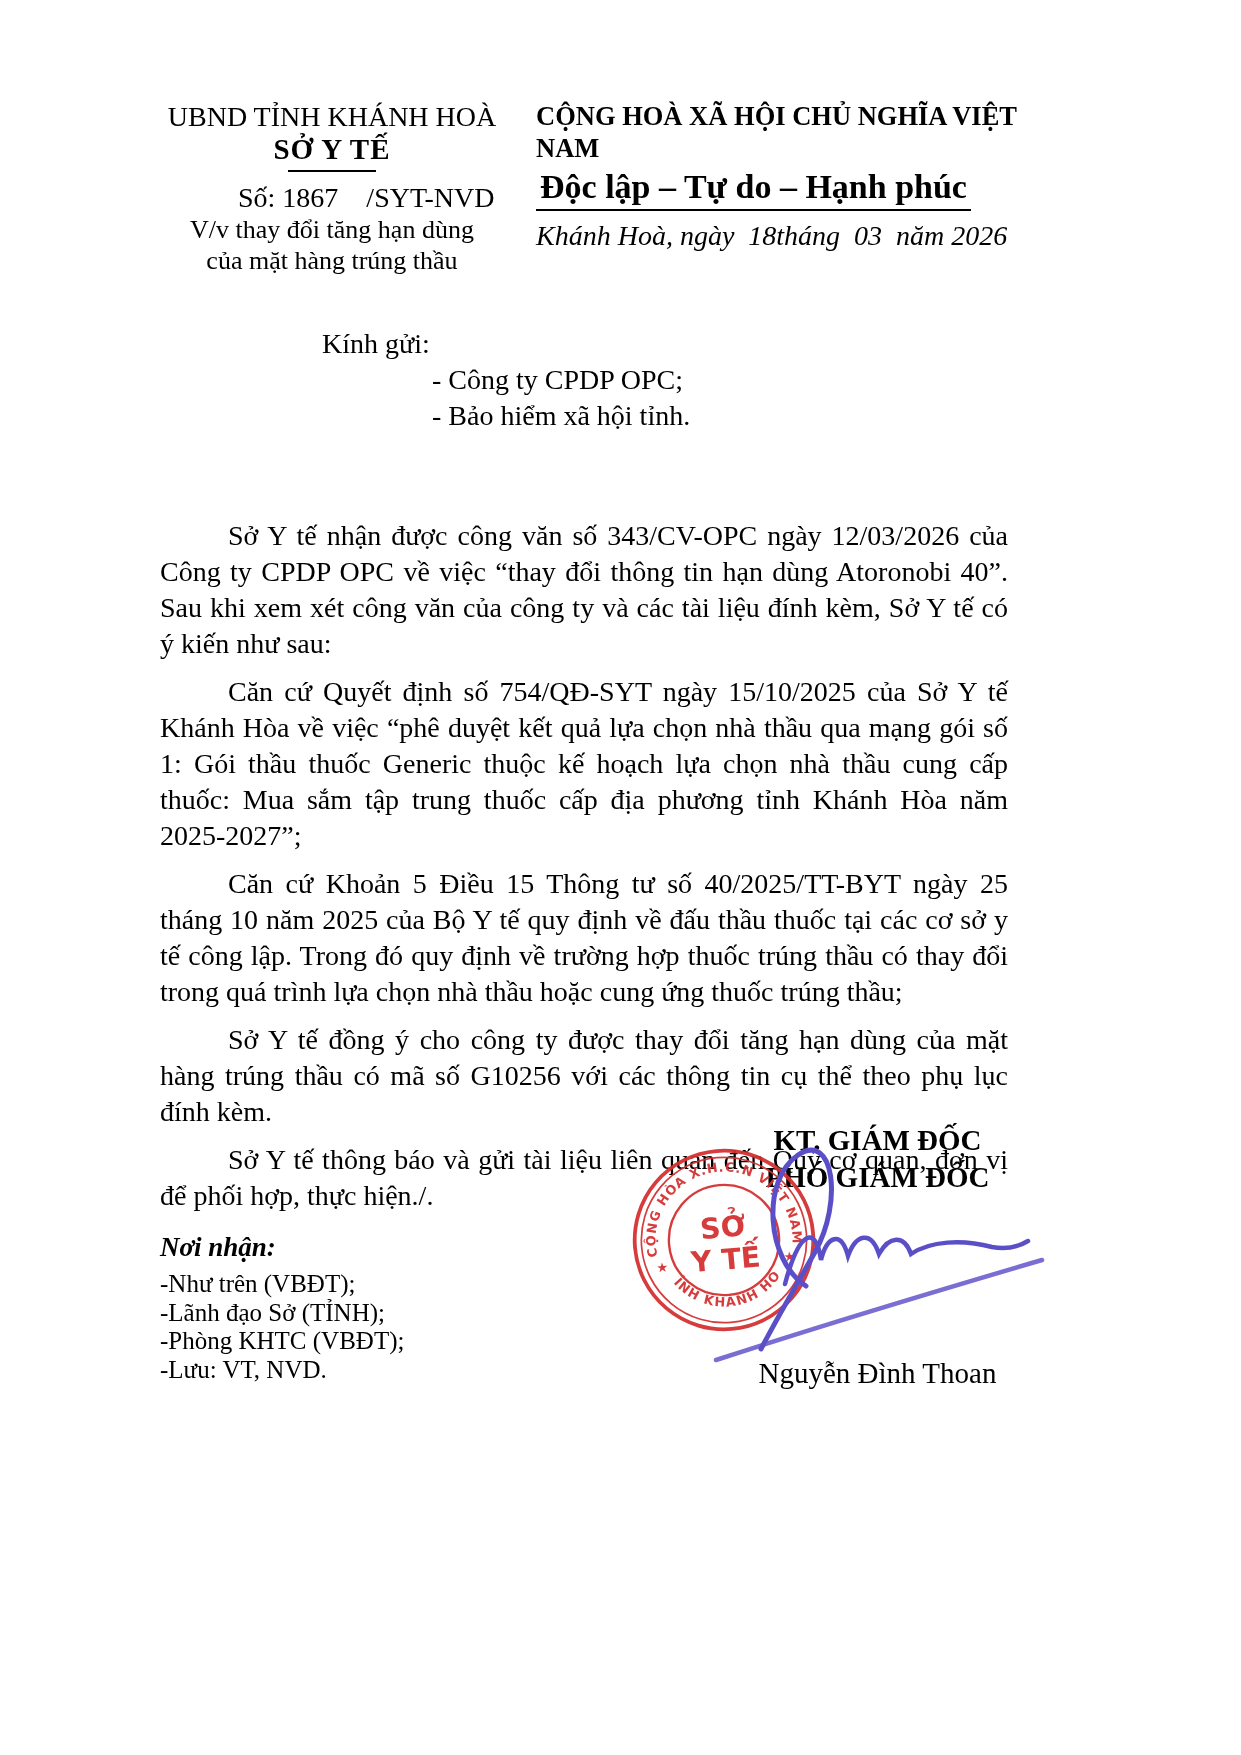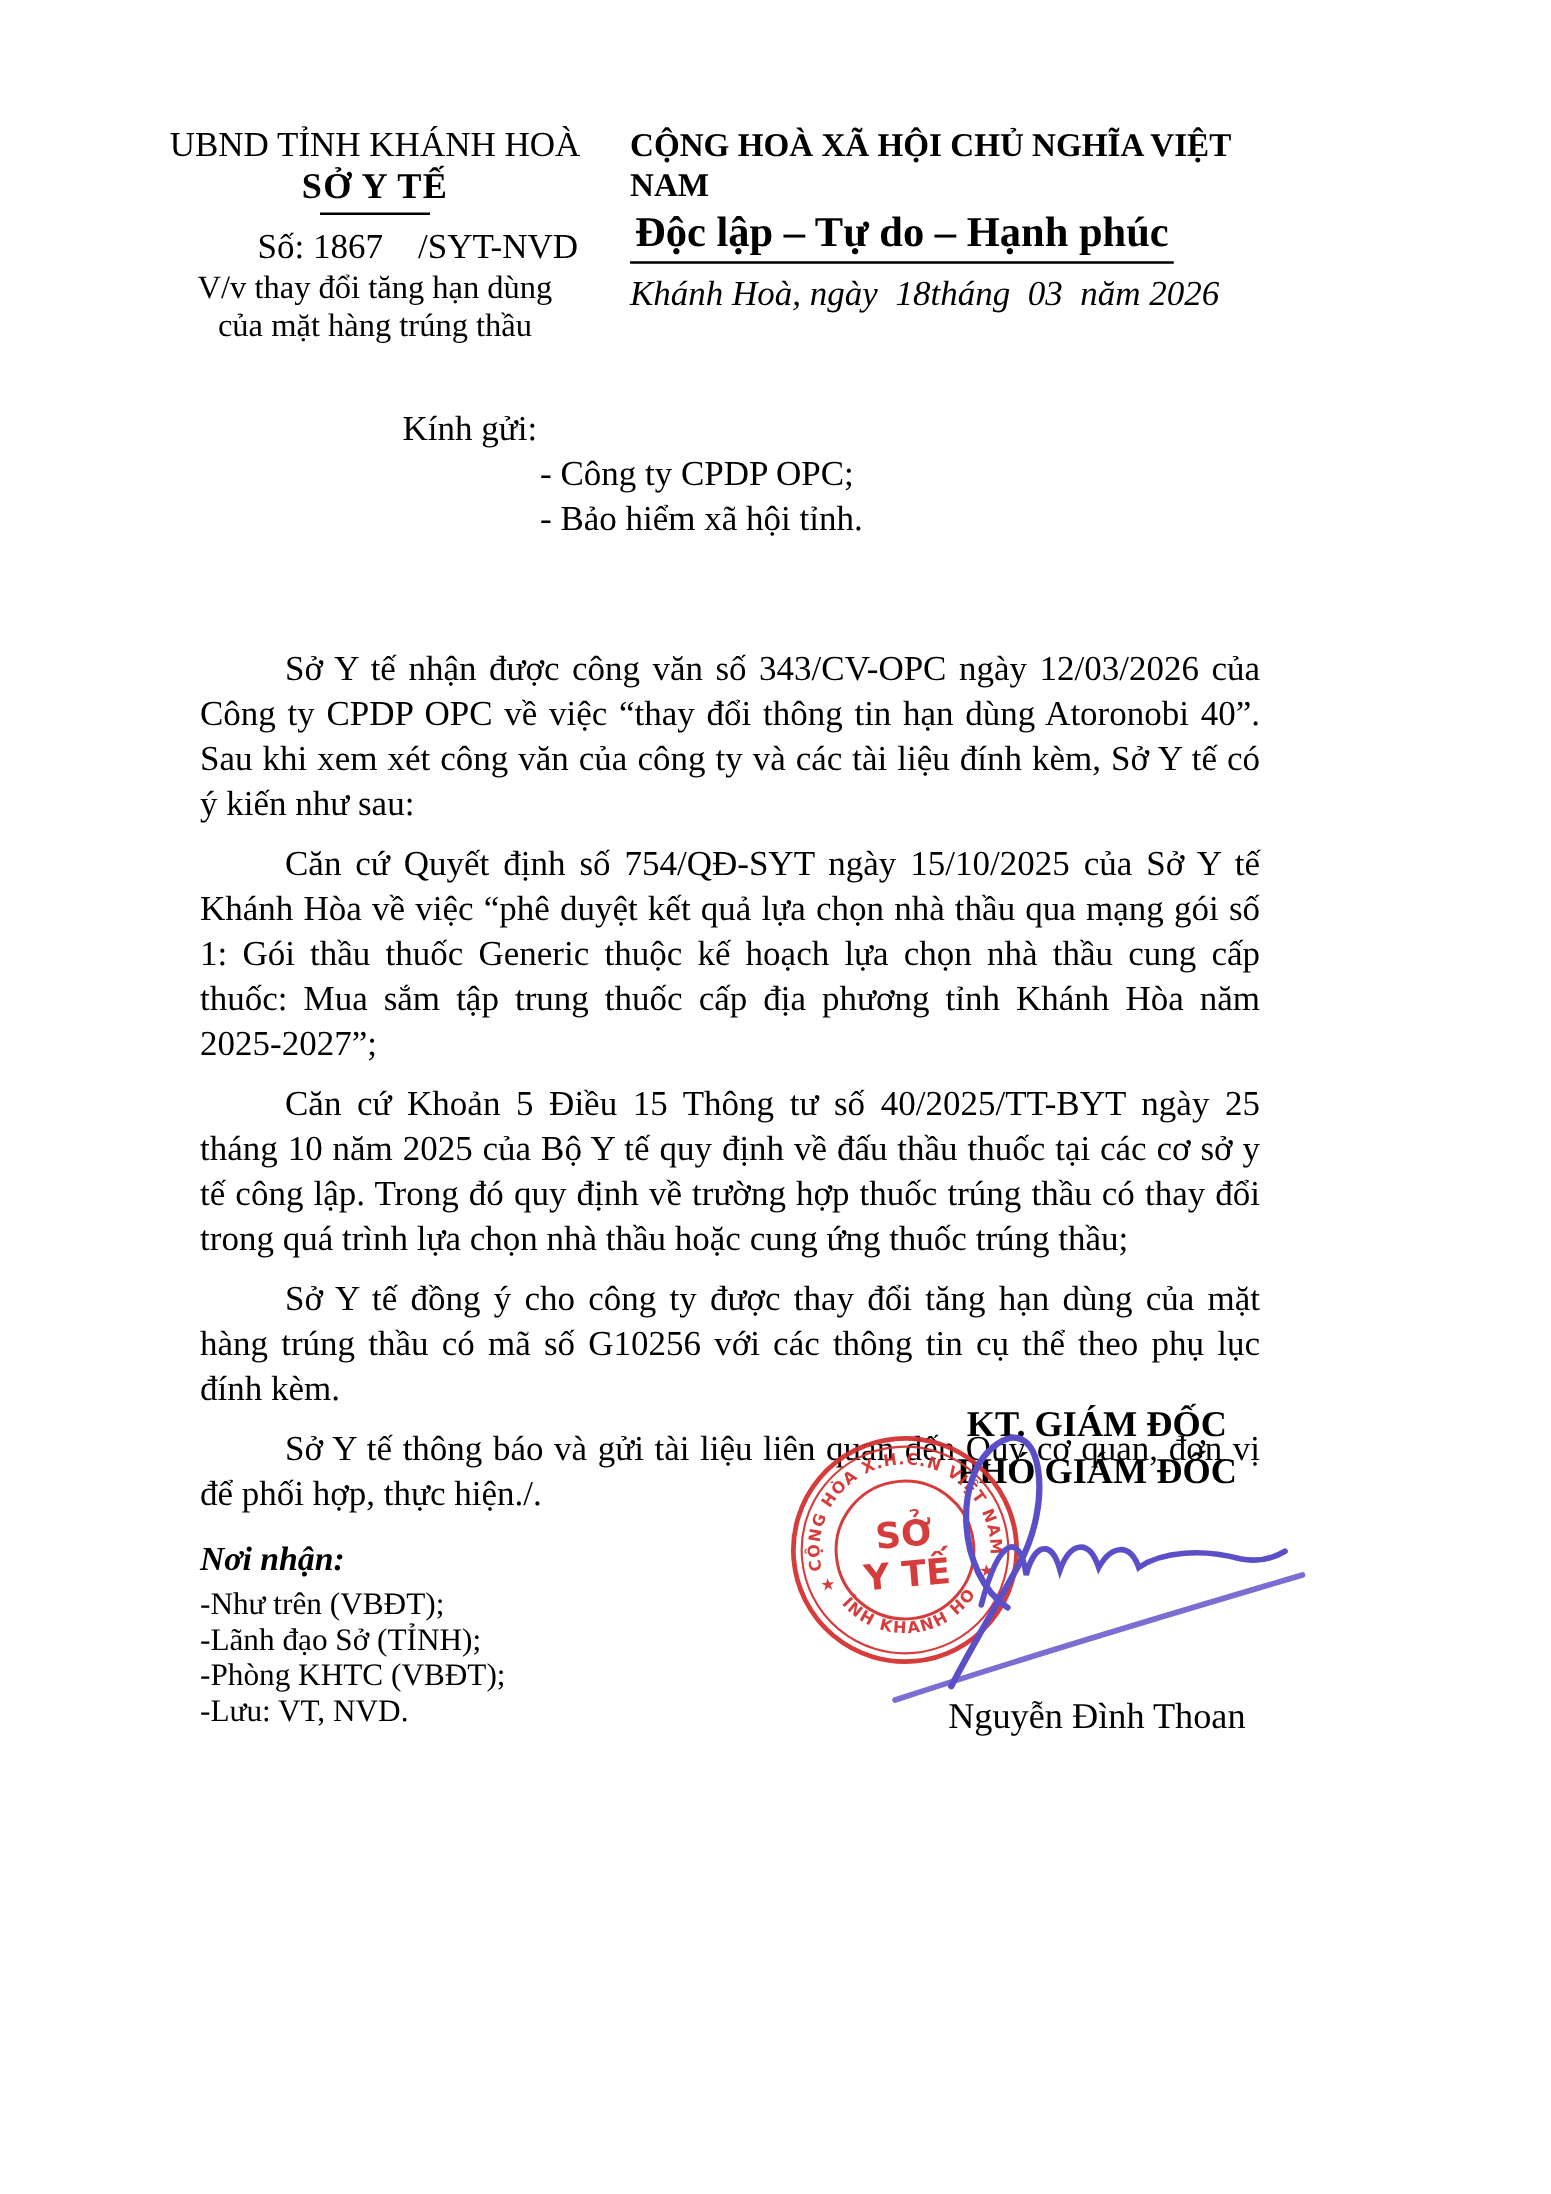--- a/index.html
+++ b/index.html
@@ -8,21 +8,21 @@
     position: relative;
     width: 1241px;
     height: 1755px;
     background: #ffffff;
     color: #000;
     font-family: "Liberation Serif", "DejaVu Serif", serif;
     overflow: hidden;
   }
 
   
-  .header { display: flex; padding-top: 100px; }
+  .header { display: flex; padding-top: 100px; padding-left: 32px; }
   .h-left  { width: 360px; margin-left: 120px; text-align: center; }
   .h-right { width: 492px; margin-left: 24px;  text-align: left; }
 
   .org-parent { font-size: 28px; line-height: 33px; }
   .org-name   { font-size: 29px; line-height: 33px; font-weight: bold; letter-spacing: 1px; }
   .org-rule   { width: 88px; border-bottom: 2px solid #000; margin: 4px auto 9px; }
   .doc-number { font-size: 28px; line-height: 33px; text-align: left; padding-left: 86px; }
   .doc-symbol { margin-left: 28px; }
   .subject    { font-size: 26px; line-height: 31px; }
 

